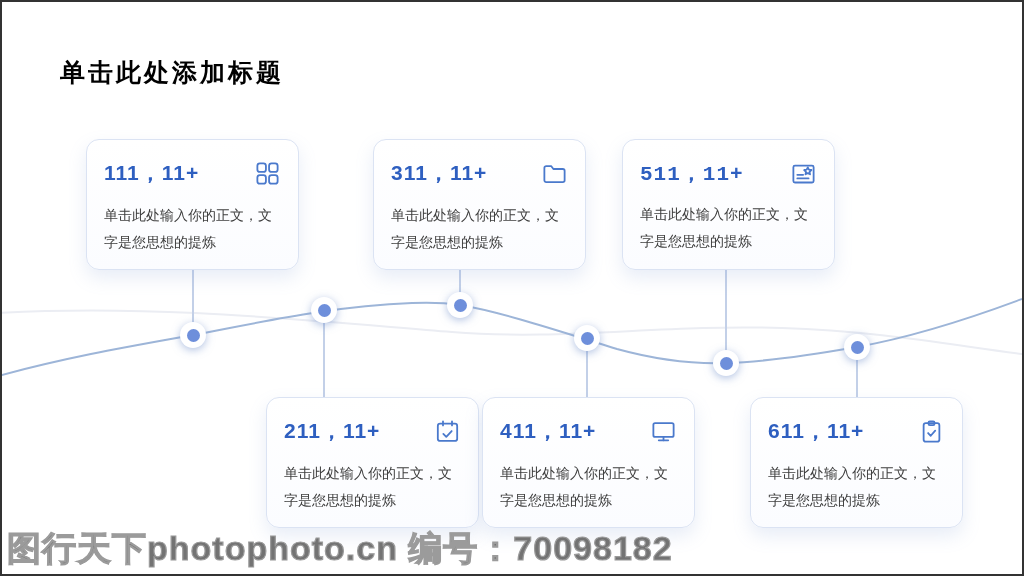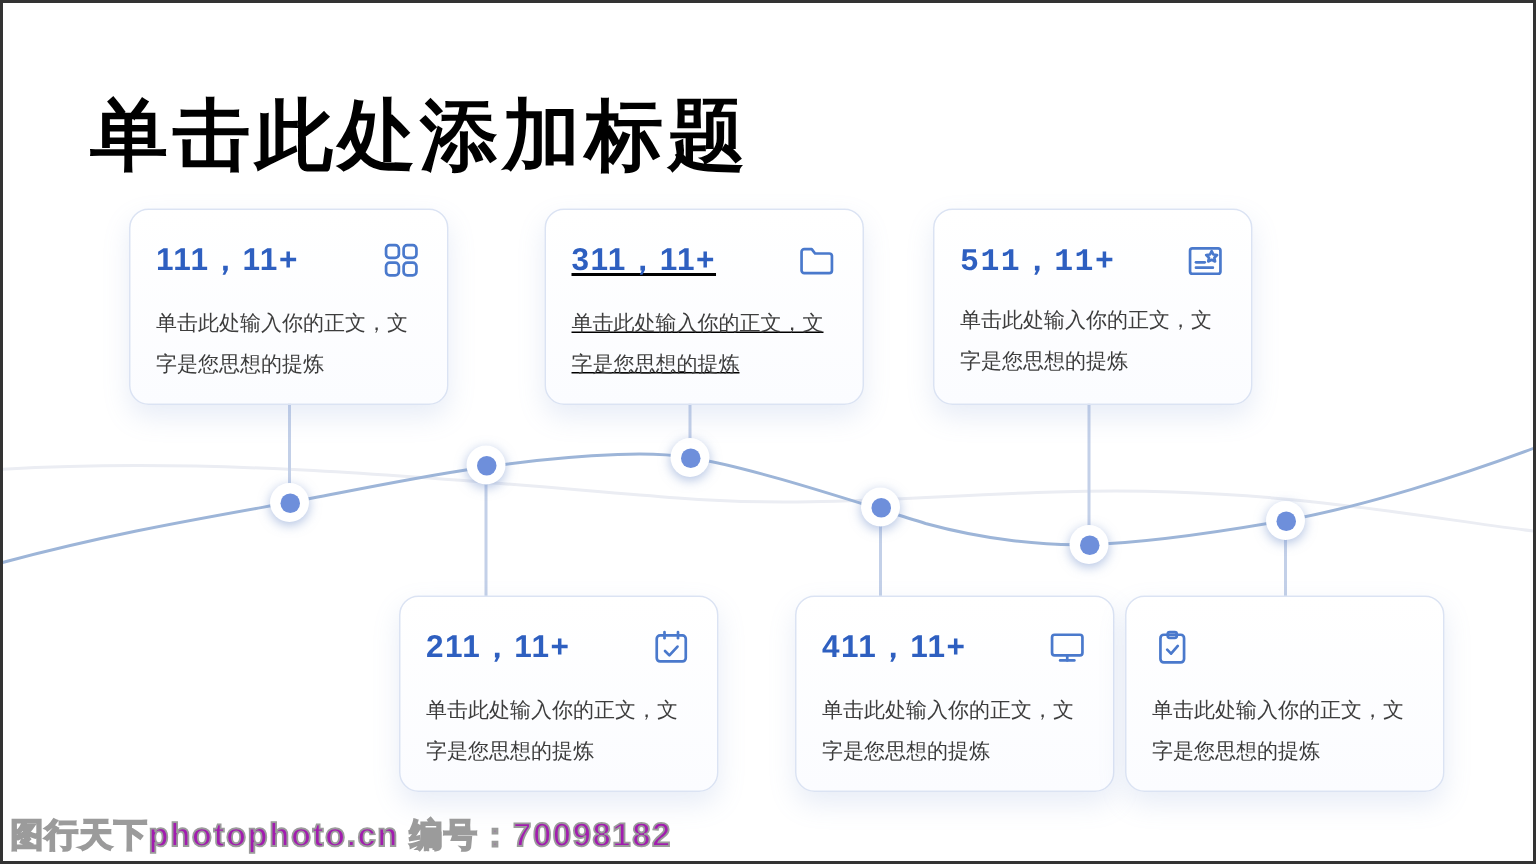--- a/index.html
+++ b/index.html
@@ -6,21 +6,21 @@
   html,body { width:1024px; height:576px; }
   body { font-family:"Liberation Sans","DejaVu Sans",sans-serif; background:#fff; }
 
   .slide {
     position:relative; width:1024px; height:576px;
     background:#ffffff; border:2px solid #333333; overflow:hidden;
   }
 
   .slide-title {
     position:absolute; left:58px; top:54px;
-    font-size:52px; font-weight:bold; color:#000;
+    font-size:25px; font-weight:bold; color:#000;
     letter-spacing:3px; white-space:nowrap;
   }
 
   .wave-layer { position:absolute; left:0; top:0; width:1024px; height:576px; z-index:1; }
 
   .connector {
     position:absolute; width:2px; background:#c3d0e8; z-index:2;
   }
 
   .node-dot {
@@ -50,21 +50,21 @@
   .card-icon { width:27px; height:27px; display:block; }
   .card-icon svg { width:27px; height:27px; display:block; stroke:#4a79cc; fill:none;
     stroke-width:1.6; stroke-linecap:round; stroke-linejoin:round; }
   .card-body {
     margin-top:15px; font-size:14px; color:#3d3d3d; line-height:1.95;
     width:179px; word-break:break-all;
   }
 
   .watermark {
     position:absolute; left:5px; bottom:2px; z-index:5;
-    font-size:22px; font-weight:bold; color:#a21caf;
+    font-size:34px; font-weight:bold; color:#737373;
     -webkit-text-stroke:1.2px #9b9b9b; letter-spacing:1px; white-space:nowrap;
   }
 </style>
 </head>
 <body>
 
 <div class="slide">
 
   <div class="slide-title">单击此处添加标题</div>
 
@@ -95,21 +95,21 @@
             <rect x="3" y="3" width="7.6" height="7.6" rx="2.2"></rect>
             <rect x="13.4" y="3" width="7.6" height="7.6" rx="2.2"></rect>
             <rect x="3" y="13.4" width="7.6" height="7.6" rx="2.2"></rect>
             <rect x="13.4" y="13.4" width="7.6" height="7.6" rx="2.2"></rect>
           </svg>
       </span>
     </div>
     <div class="card-body">单击此处输入你的正文，文字是您思想的提炼</div>
   </div>
 
-  <div class="card" style="left:361px; top:137px;text-decoration:underline;">
+  <div class="card" style="left:371px; top:137px;">
     <div class="card-head">
       <span class="card-num">311，11+</span>
       <span class="card-icon">
         <svg viewBox="0 0 24 24">
             <path d="M3 7 a1.6 1.6 0 0 1 1.6 -1.6 h4.4 l2 2.6 h8.4 a1.6 1.6 0 0 1 1.6 1.6 v8.4 a1.6 1.6 0 0 1 -1.6 1.6 h-14.8 a1.6 1.6 0 0 1 -1.6 -1.6 z"></path>
           </svg>
       </span>
     </div>
     <div class="card-body">单击此处输入你的正文，文字是您思想的提炼</div>
   </div>
@@ -137,36 +137,37 @@
             <rect x="3.4" y="5" width="17.2" height="15.4" rx="2"></rect>
             <path d="M8 3 v3.6"></path>
             <path d="M16 3 v3.6"></path>
             <path d="M8.3 14.2 l2.6 2.6 4.8 -5.2"></path>
           </svg>
       </span>
     </div>
     <div class="card-body">单击此处输入你的正文，文字是您思想的提炼</div>
   </div>
 
-  <div class="card" style="left:480px; top:395px;margin-left:48px;">
+  <div class="card" style="left:480px; top:395px;">
     <div class="card-head">
       <span class="card-num">411，11+</span>
       <span class="card-icon">
         <svg viewBox="0 0 24 24">
             <rect x="3" y="4.6" width="18" height="12.2" rx="1.5"></rect>
             <path d="M12 16.8 v3"></path>
             <path d="M7.8 19.8 h8.4"></path>
           </svg>
       </span>
     </div>
     <div class="card-body">单击此处输入你的正文，文字是您思想的提炼</div>
   </div>
 
   <div class="card" style="left:748px; top:395px;">
     <div class="card-head">
+      <span class="card-num">611，11+</span>
       <span class="card-icon">
         <svg viewBox="0 0 24 24">
             <rect x="5" y="4.6" width="14" height="16.4" rx="2"></rect>
             <rect x="9.3" y="3" width="5.4" height="3.4" rx="1.2"></rect>
             <path d="M9 13.4 l2.3 2.4 4 -4.6"></path>
           </svg>
       </span>
     </div>
     <div class="card-body">单击此处输入你的正文，文字是您思想的提炼</div>
   </div>

